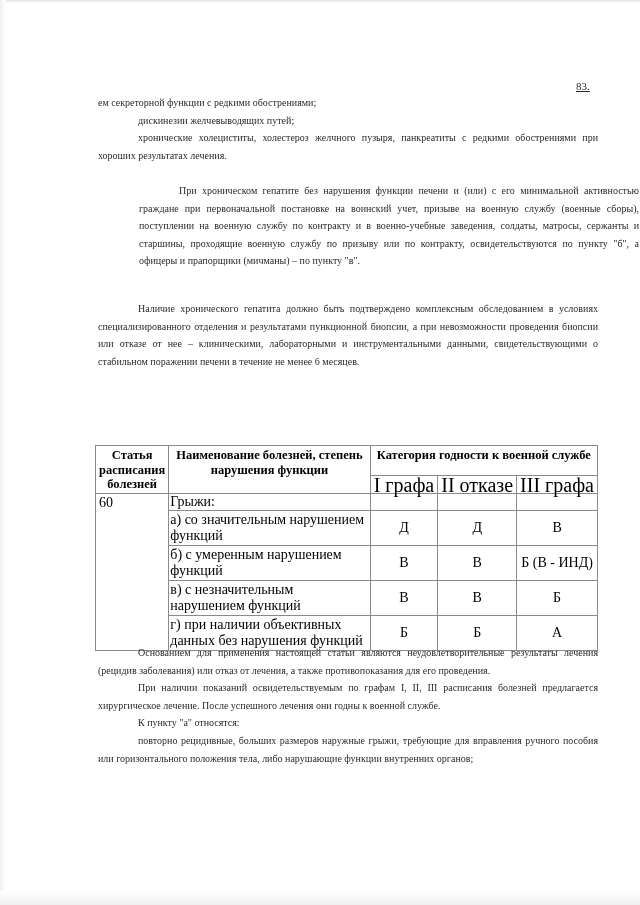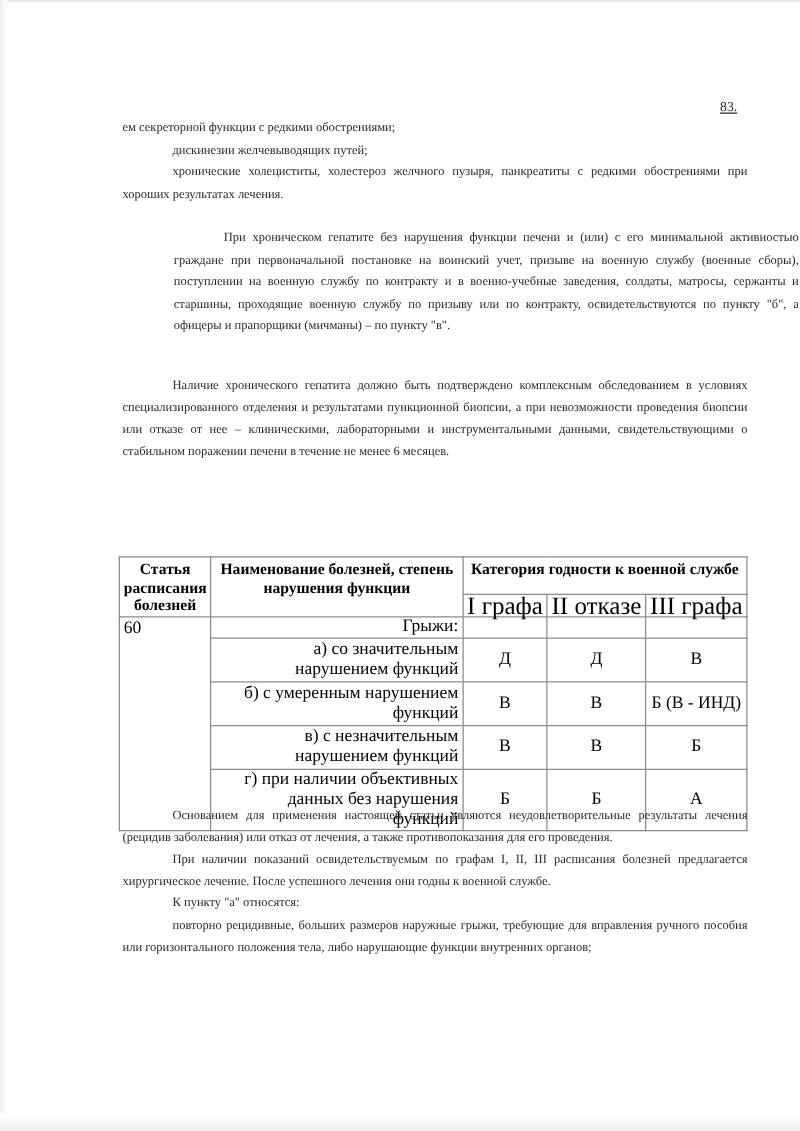--- a/index.html
+++ b/index.html
@@ -102,22 +102,22 @@
     .col-g1 { width: 55px; }
     .col-g2 { width: 63px; }
     .col-g3 { width: 62px; }
 
     table.schedule td.article {
       vertical-align: top;
       text-align: left;
       padding-top: 1px;
     }
     table.schedule td.name {
-      text-align: right;
-      padding-left: 22px;
+      text-align: left;
+      padding-left: 1px;
     }
     table.schedule td.cat {
       text-align: center;
     }
     tr.row-head1 { height: 30px; }
     tr.row-head2 { height: 18px; }
     tr.row-group { height: 17px; }
     tr.row-item { height: 35px; }
   </style>
 </head>

